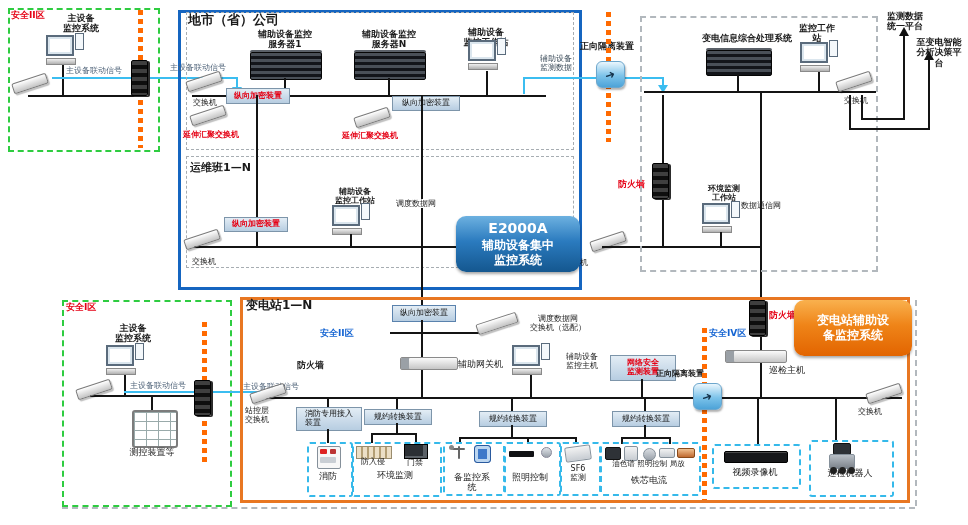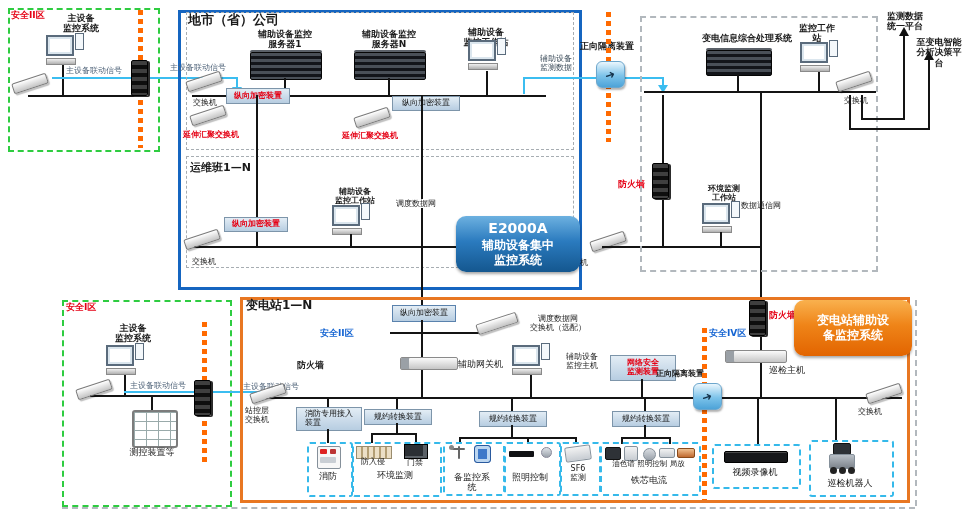--- a/index.html
+++ b/index.html
@@ -341,15 +341,15 @@
   <div class="eqbox" style="left:712px;top:444px;width:85px;height:41px"></div>
   <div class="bar1u dark" style="left:724px;top:451px;width:62px;height:10px"></div>
   <div class="lbl" style="left:726px;top:467px;width:58px">视频录像机</div>
 
   <div class="eqbox" style="left:809px;top:440px;width:81px;height:53px"></div>
   <div class="mini dark" style="left:833px;top:443px;width:16px;height:10px"></div>
   <div class="mini" style="left:829px;top:454px;width:24px;height:13px;background:linear-gradient(180deg,#b9bfc6,#7d848c)"></div>
   <div class="dot" style="left:830px;top:467px;width:7px;height:7px;background:#222"></div>
   <div class="dot" style="left:839px;top:467px;width:7px;height:7px;background:#222"></div>
   <div class="dot" style="left:848px;top:467px;width:7px;height:7px;background:#222"></div>
-  <div class="lbl" style="left:818px;top:478px;width:64px">巡检机器人</div>
+  <div class="lbl" style="left:818px;top:468px;width:64px">巡检机器人</div>
 
 </div>
 
 </body></html>

